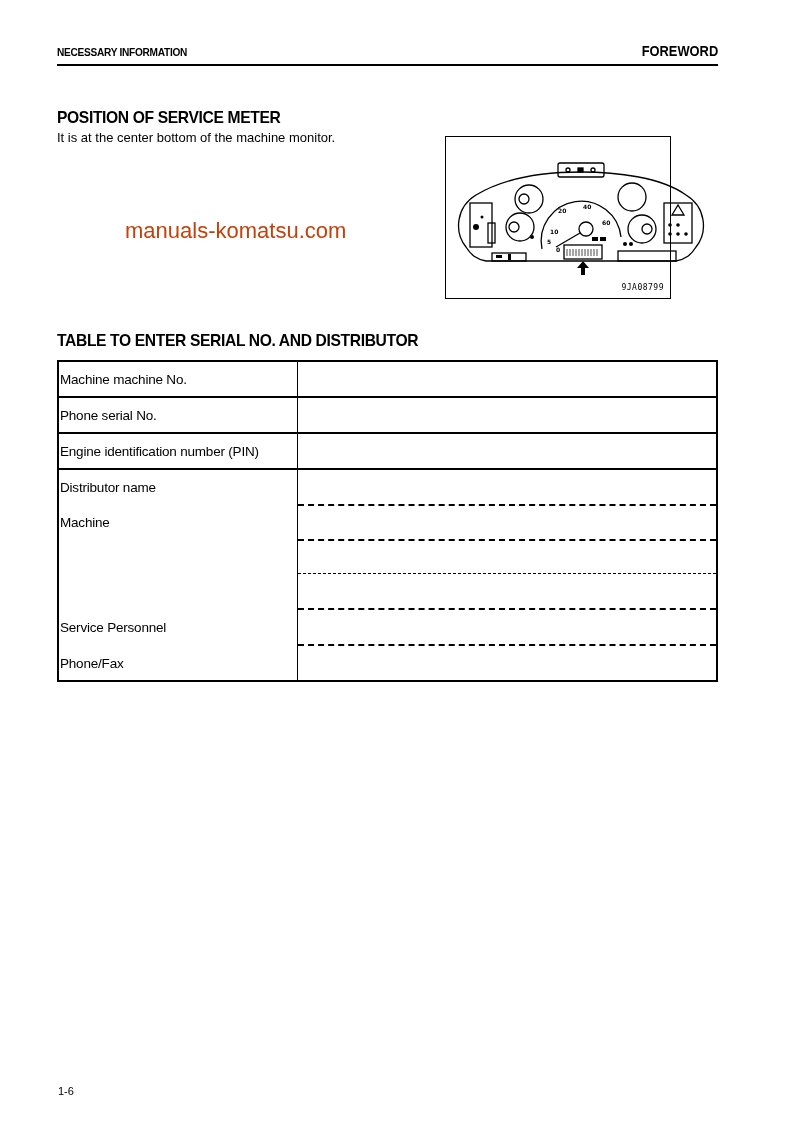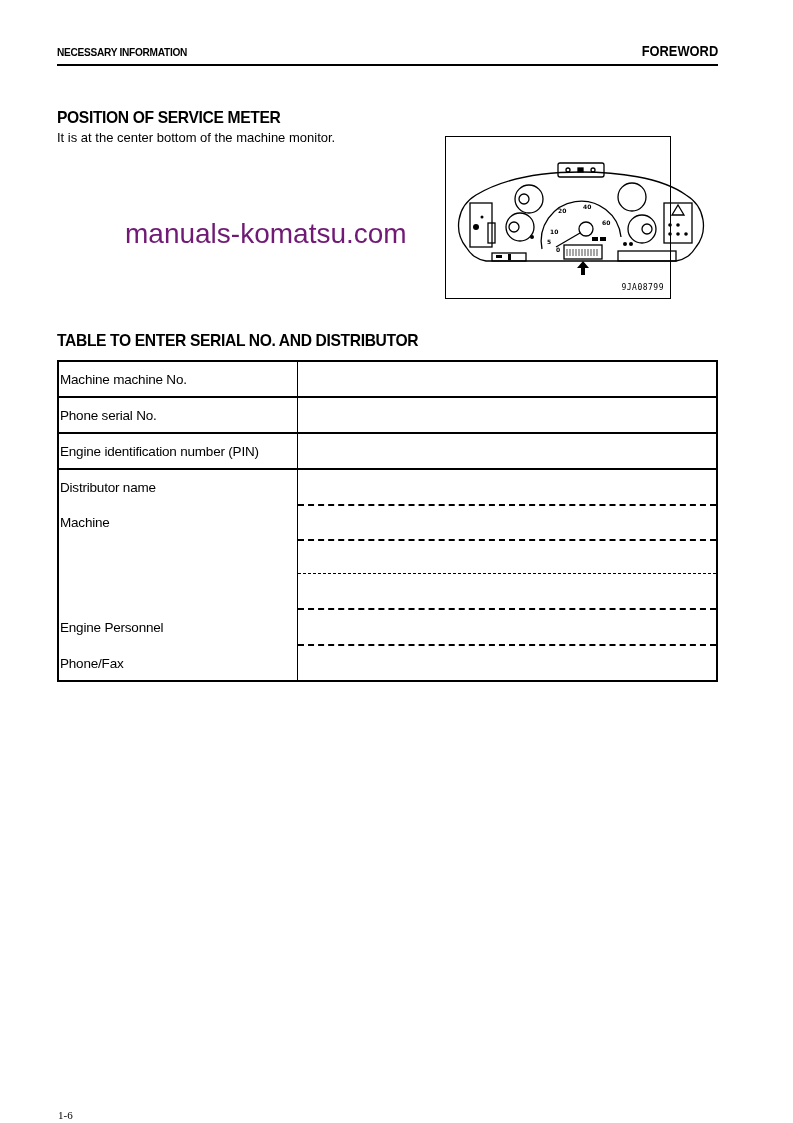--- a/index.html
+++ b/index.html
@@ -4,32 +4,32 @@
   <style>
     html, body { margin: 0; padding: 0; background: #ffffff; }
     body { width: 793px; height: 1123px; position: relative; overflow: hidden;
            font-family: "Liberation Sans", sans-serif; color: #000; }
     .abs { position: absolute; }
     .hdr-left { left: 57px; top: 46px; font-size: 11px; font-weight: bold; letter-spacing: -0.3px; transform: scaleX(0.92); transform-origin: left; }
     .hdr-right { right: 75px; top: 43px; font-size: 14px; font-weight: bold; transform: scaleX(0.92); transform-origin: right; }
     .hdr-rule { left: 57px; top: 64px; width: 661px; height: 2px; background: #000; }
     .sec-title { font-size: 17px; font-weight: bold; letter-spacing: -0.4px; transform: scaleX(0.92); transform-origin: left; white-space: nowrap; }
     .body-text { font-size: 13px; white-space: nowrap; }
-    .watermark { left: 125px; top: 218px; font-size: 28px; color: #701a75; white-space: nowrap; }
+    .watermark { left: 125px; top: 218px; font-size: 22px; color: #c2410c; white-space: nowrap; }
     .figure { left: 445px; top: 136px; width: 226px; height: 163px; border: 1px solid #000; box-sizing: border-box; }
     .figure svg { position: absolute; left: 0; top: 0; }
     .fig-code { position: absolute; right: 6px; bottom: 6px; font-family: "DejaVu Sans Mono", monospace; font-size: 8px; letter-spacing: 0.5px; }
     .table { left: 57px; top: 360px; width: 661px; height: 322px; border-top: 2px solid #000; border-bottom: 2px solid #000; border-left: 2px solid #000; border-right: 2px solid #000; box-sizing: border-box; }
     .col-div { position: absolute; left: 238px; top: 0; bottom: 0; width: 1px; background: #000; }
     .hline { position: absolute; left: 0; right: 0; height: 0; border-top: 2px solid #000; }
     .dline { position: absolute; left: 239px; right: 0; height: 0; border-top: 2px dashed #000; }
     .dline.thin { border-top: 1px dashed #000; }
     .cell-label { position: absolute; left: 1px; font-size: 13.5px; white-space: nowrap; letter-spacing: -0.2px; }
     .cell-input { position: absolute; left: 240px; right: 0; background: transparent; border: none; outline: none; font-family: "Liberation Sans", sans-serif; font-size: 13px; padding: 0 6px; box-sizing: border-box; }
-    .page-num { left: 58px; top: 1109px; font-size: 11px; font-family: Liberation Serif, serif; }
+    .page-num { left: 58px; top: 1085px; font-size: 11px; font-family: Liberation Sans, sans-serif; }
   </style>
 </head>
 <body>
 
 <div class="abs hdr-left">NECESSARY INFORMATION</div>
 <div class="abs hdr-right">FOREWORD</div>
 <div class="abs hdr-rule"></div>
 
 <div class="abs sec-title" style="left:57px; top:108px;">POSITION OF SERVICE METER</div>
 <div class="abs body-text" style="left:57px; top:130px;">It is at the center bottom of the machine monitor.</div>
@@ -127,21 +127,21 @@
   <div class="cell-label" style="top:46px;">Phone serial No.</div>
   <input class="cell-input" style="top: 36px; height: 34px;" value="">
   <div class="hline" style="top:70px;"></div>
 
   <div class="cell-label" style="top:82px;">Engine identification number (PIN)</div>
   <input class="cell-input" style="top: 72px; height: 34px;" value="">
   <div class="hline" style="top:106px;"></div>
 
   <div class="cell-label" style="top:118px;">Distributor name</div>
   <div class="cell-label" style="top:153px;">Machine</div>
-  <div class="cell-label" style="top:258px;">Engine Personnel</div>
+  <div class="cell-label" style="top:258px;">Service Personnel</div>
   <div class="cell-label" style="top:294px;">Phone/Fax</div>
 
   <input class="cell-input" style="top: 108px; height: 34px;" value="">
   <div class="dline" style="top:142px;"></div>
   <input class="cell-input" style="top: 144px; height: 33px;" value="">
   <div class="dline" style="top:177px;"></div>
   <input class="cell-input" style="top: 179px; height: 32px;" value="">
   <div class="dline thin" style="top:211px;"></div>
   <input class="cell-input" style="top: 213px; height: 33px;" value="">
   <div class="dline" style="top:246px;"></div>

